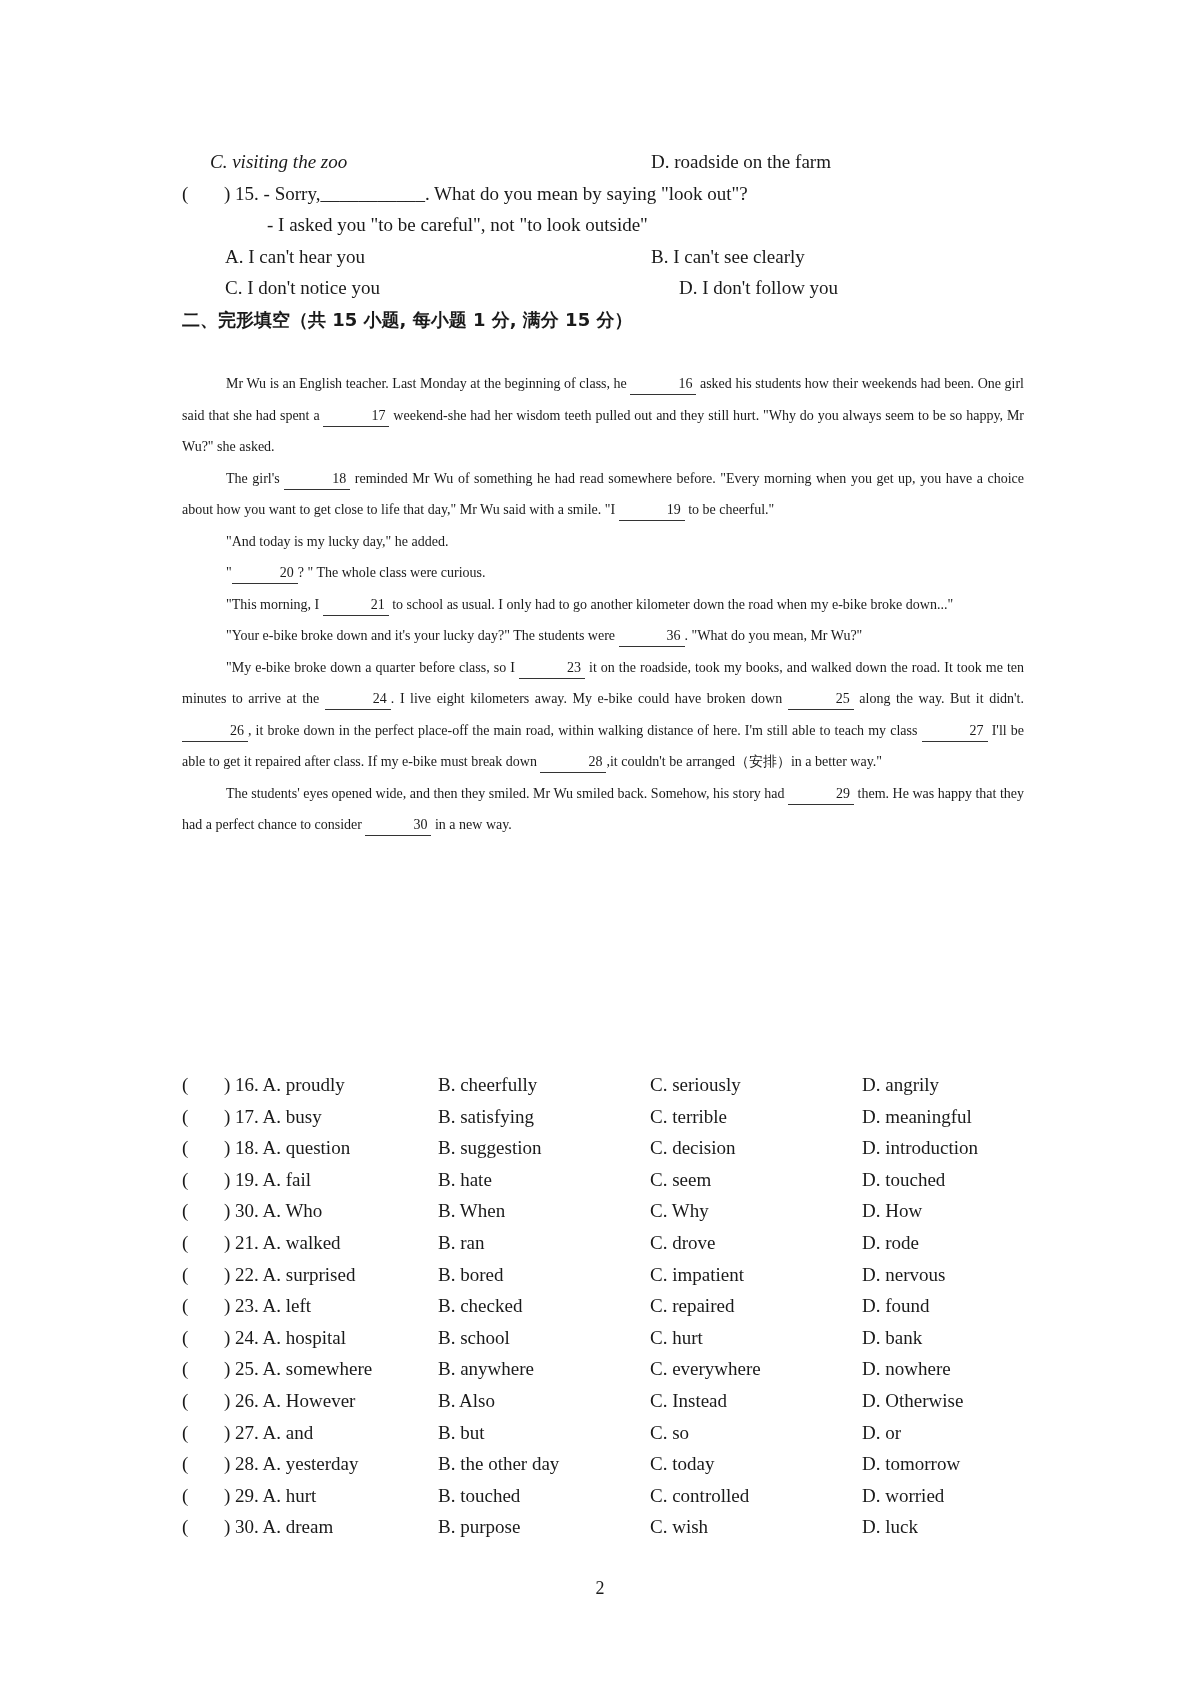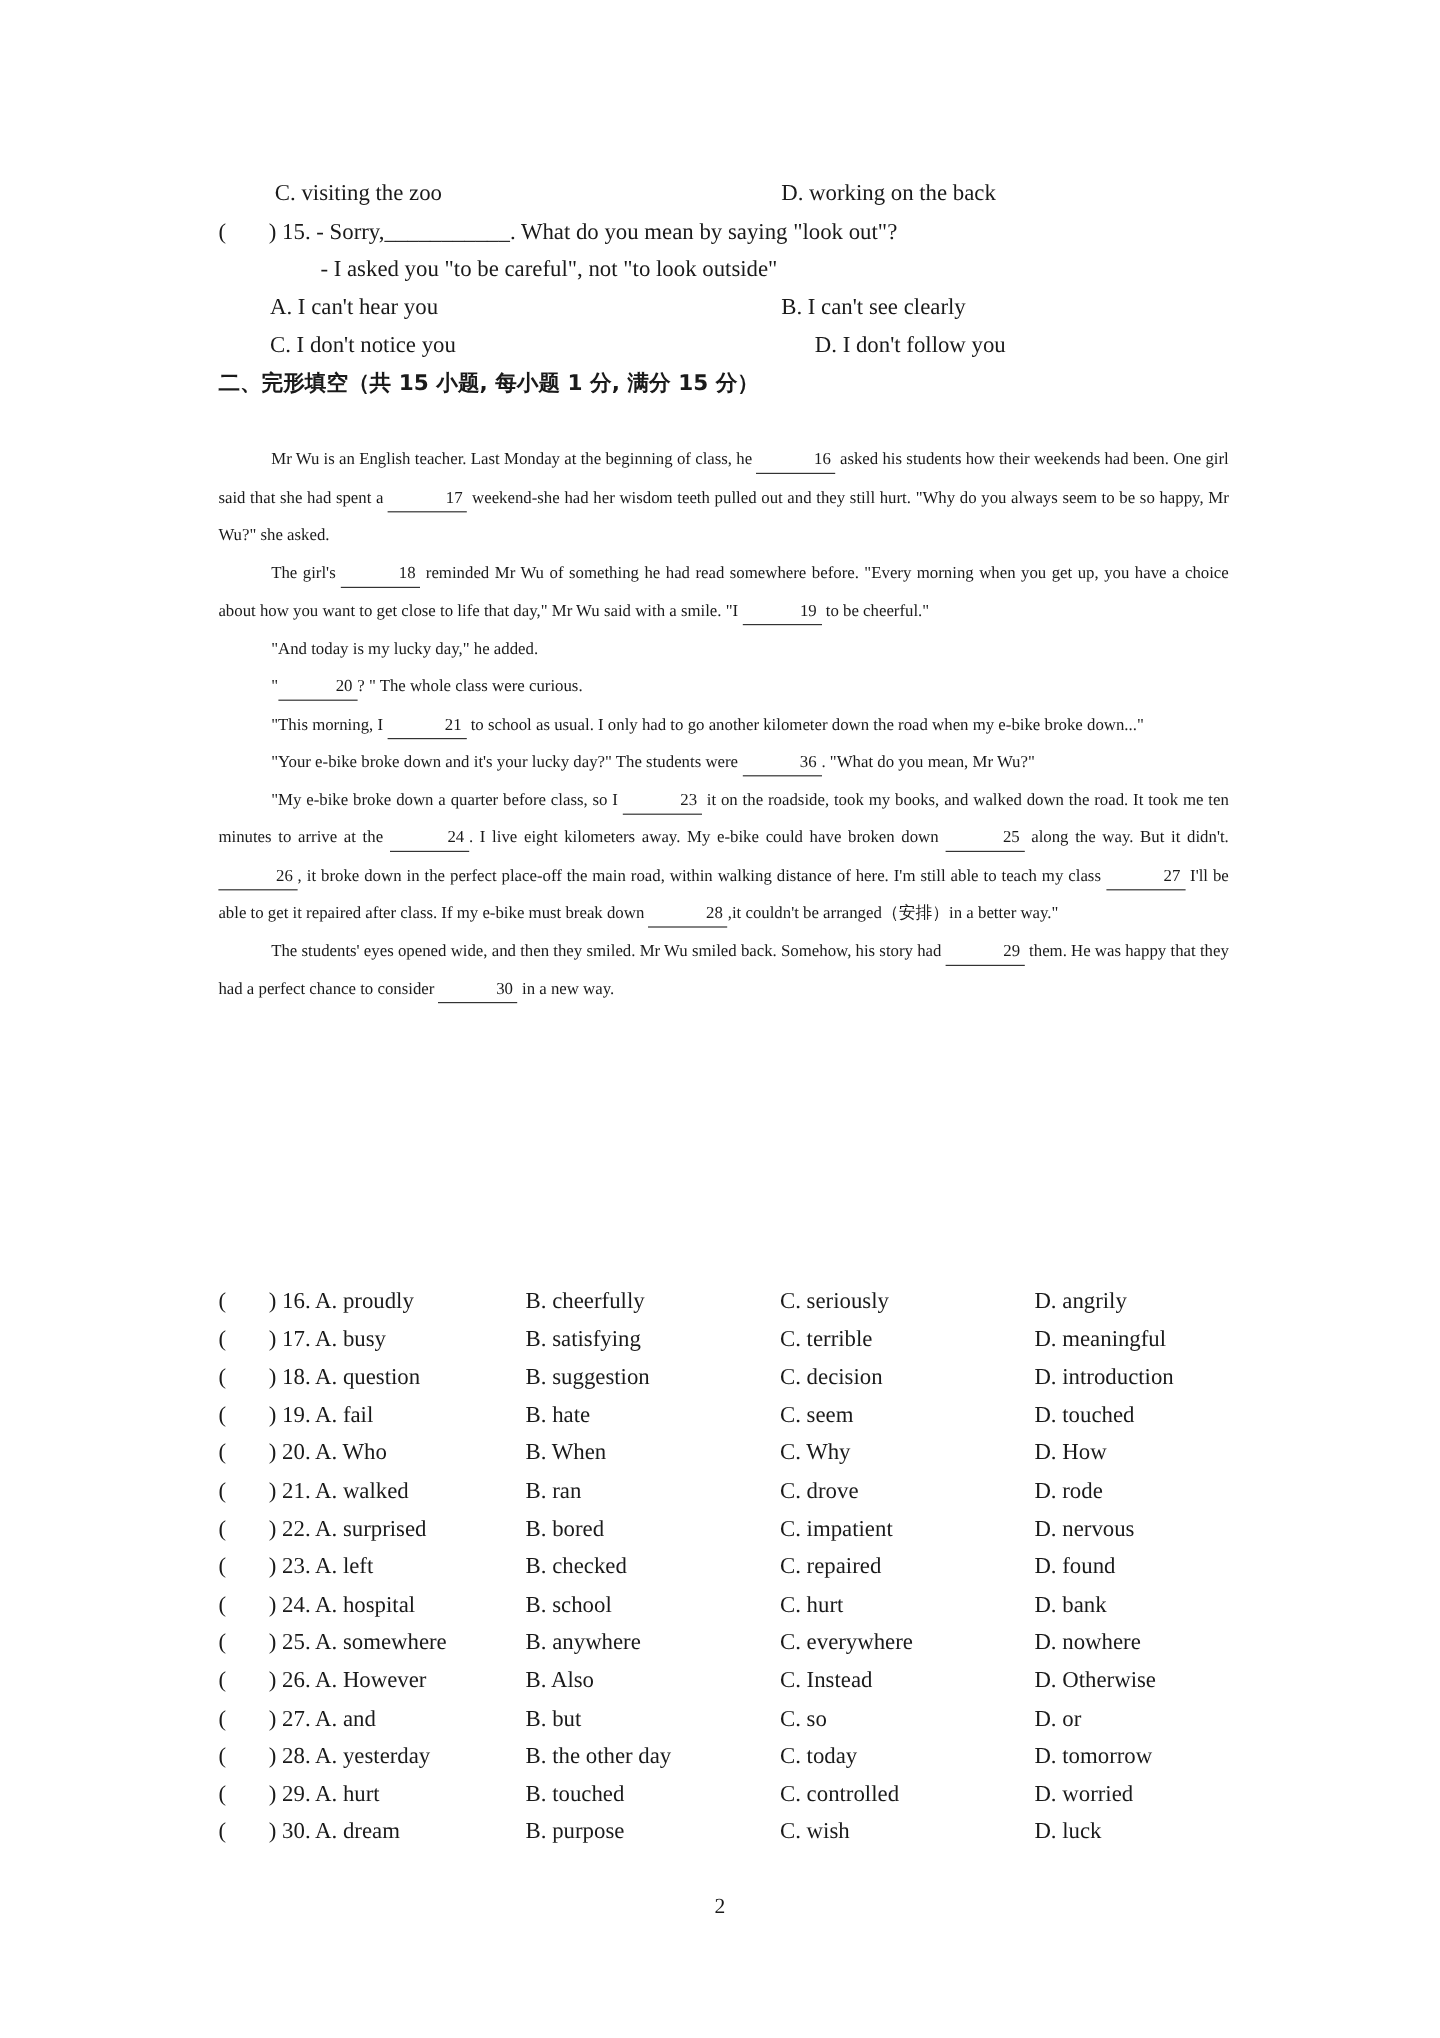--- a/index.html
+++ b/index.html
@@ -19,22 +19,22 @@
   .c-b { left: 256px; }
   .c-c { left: 468px; }
   .c-d { left: 680px; text-align: right; }
   .pageno { position: absolute; left: 0; width: 1200px; top: 1578px; text-align: center; font-size: 18px; }
 </style>
 </head>
 <body>
 
 <div class="page">
 
-  <div class="opt" style="left:229px; top:151px;">C. visiting the zoo</div>
-  <div class="opt" style="left:651px; top:151px;">D. working on the back</div>
+  <div class="opt" style="left:210px; top:151px;font-style:italic;">C. visiting the zoo</div>
+  <div class="opt" style="left:651px; top:151px;">D. roadside on the farm</div>
 
   <div class="ln" style="left:182px; top:183px;">(</div>
   <div class="ln" style="left:224px; top:183px;">
     <span>) 15. - Sorry,</span><span>___________</span><span>. What do you mean by saying "look out"?</span>
   </div>
   <div class="ln" style="left:267px; top:214px;">- I asked you "to be careful", not "to look outside"</div>
   <div class="opt" style="left:225px; top:246px;">A. I can't hear you</div>
   <div class="opt" style="left:651px; top:246px;">B. I can't see clearly</div>
   <div class="opt" style="left:225px; top:277px;">C. I don't notice you</div>
   <div class="opt" style="left:651px; top:277px;margin-left:28px;">D. I don't follow you</div>
@@ -90,21 +90,21 @@
       </div>
       <div class="qrow" style="top: 1168.8px;">
         <span class="c-paren">(</span>
         <span class="c-a">) 19. A. fail</span>
         <span class="c-b">B. hate</span>
         <span class="c-c">C. seem</span>
         <span class="c-d">D. touched</span>
       </div>
       <div class="qrow" style="top: 1200.4px;">
         <span class="c-paren">(</span>
-        <span class="c-a">) 20. A. Who</span>
+        <span class="c-a">) 30. A. Who</span>
         <span class="c-b">B. When</span>
         <span class="c-c">C. Why</span>
         <span class="c-d">D. How</span>
       </div>
       <div class="qrow" style="top: 1232px;">
         <span class="c-paren">(</span>
         <span class="c-a">) 21. A. walked</span>
         <span class="c-b">B. ran</span>
         <span class="c-c">C. drove</span>
         <span class="c-d">D. rode</span>

